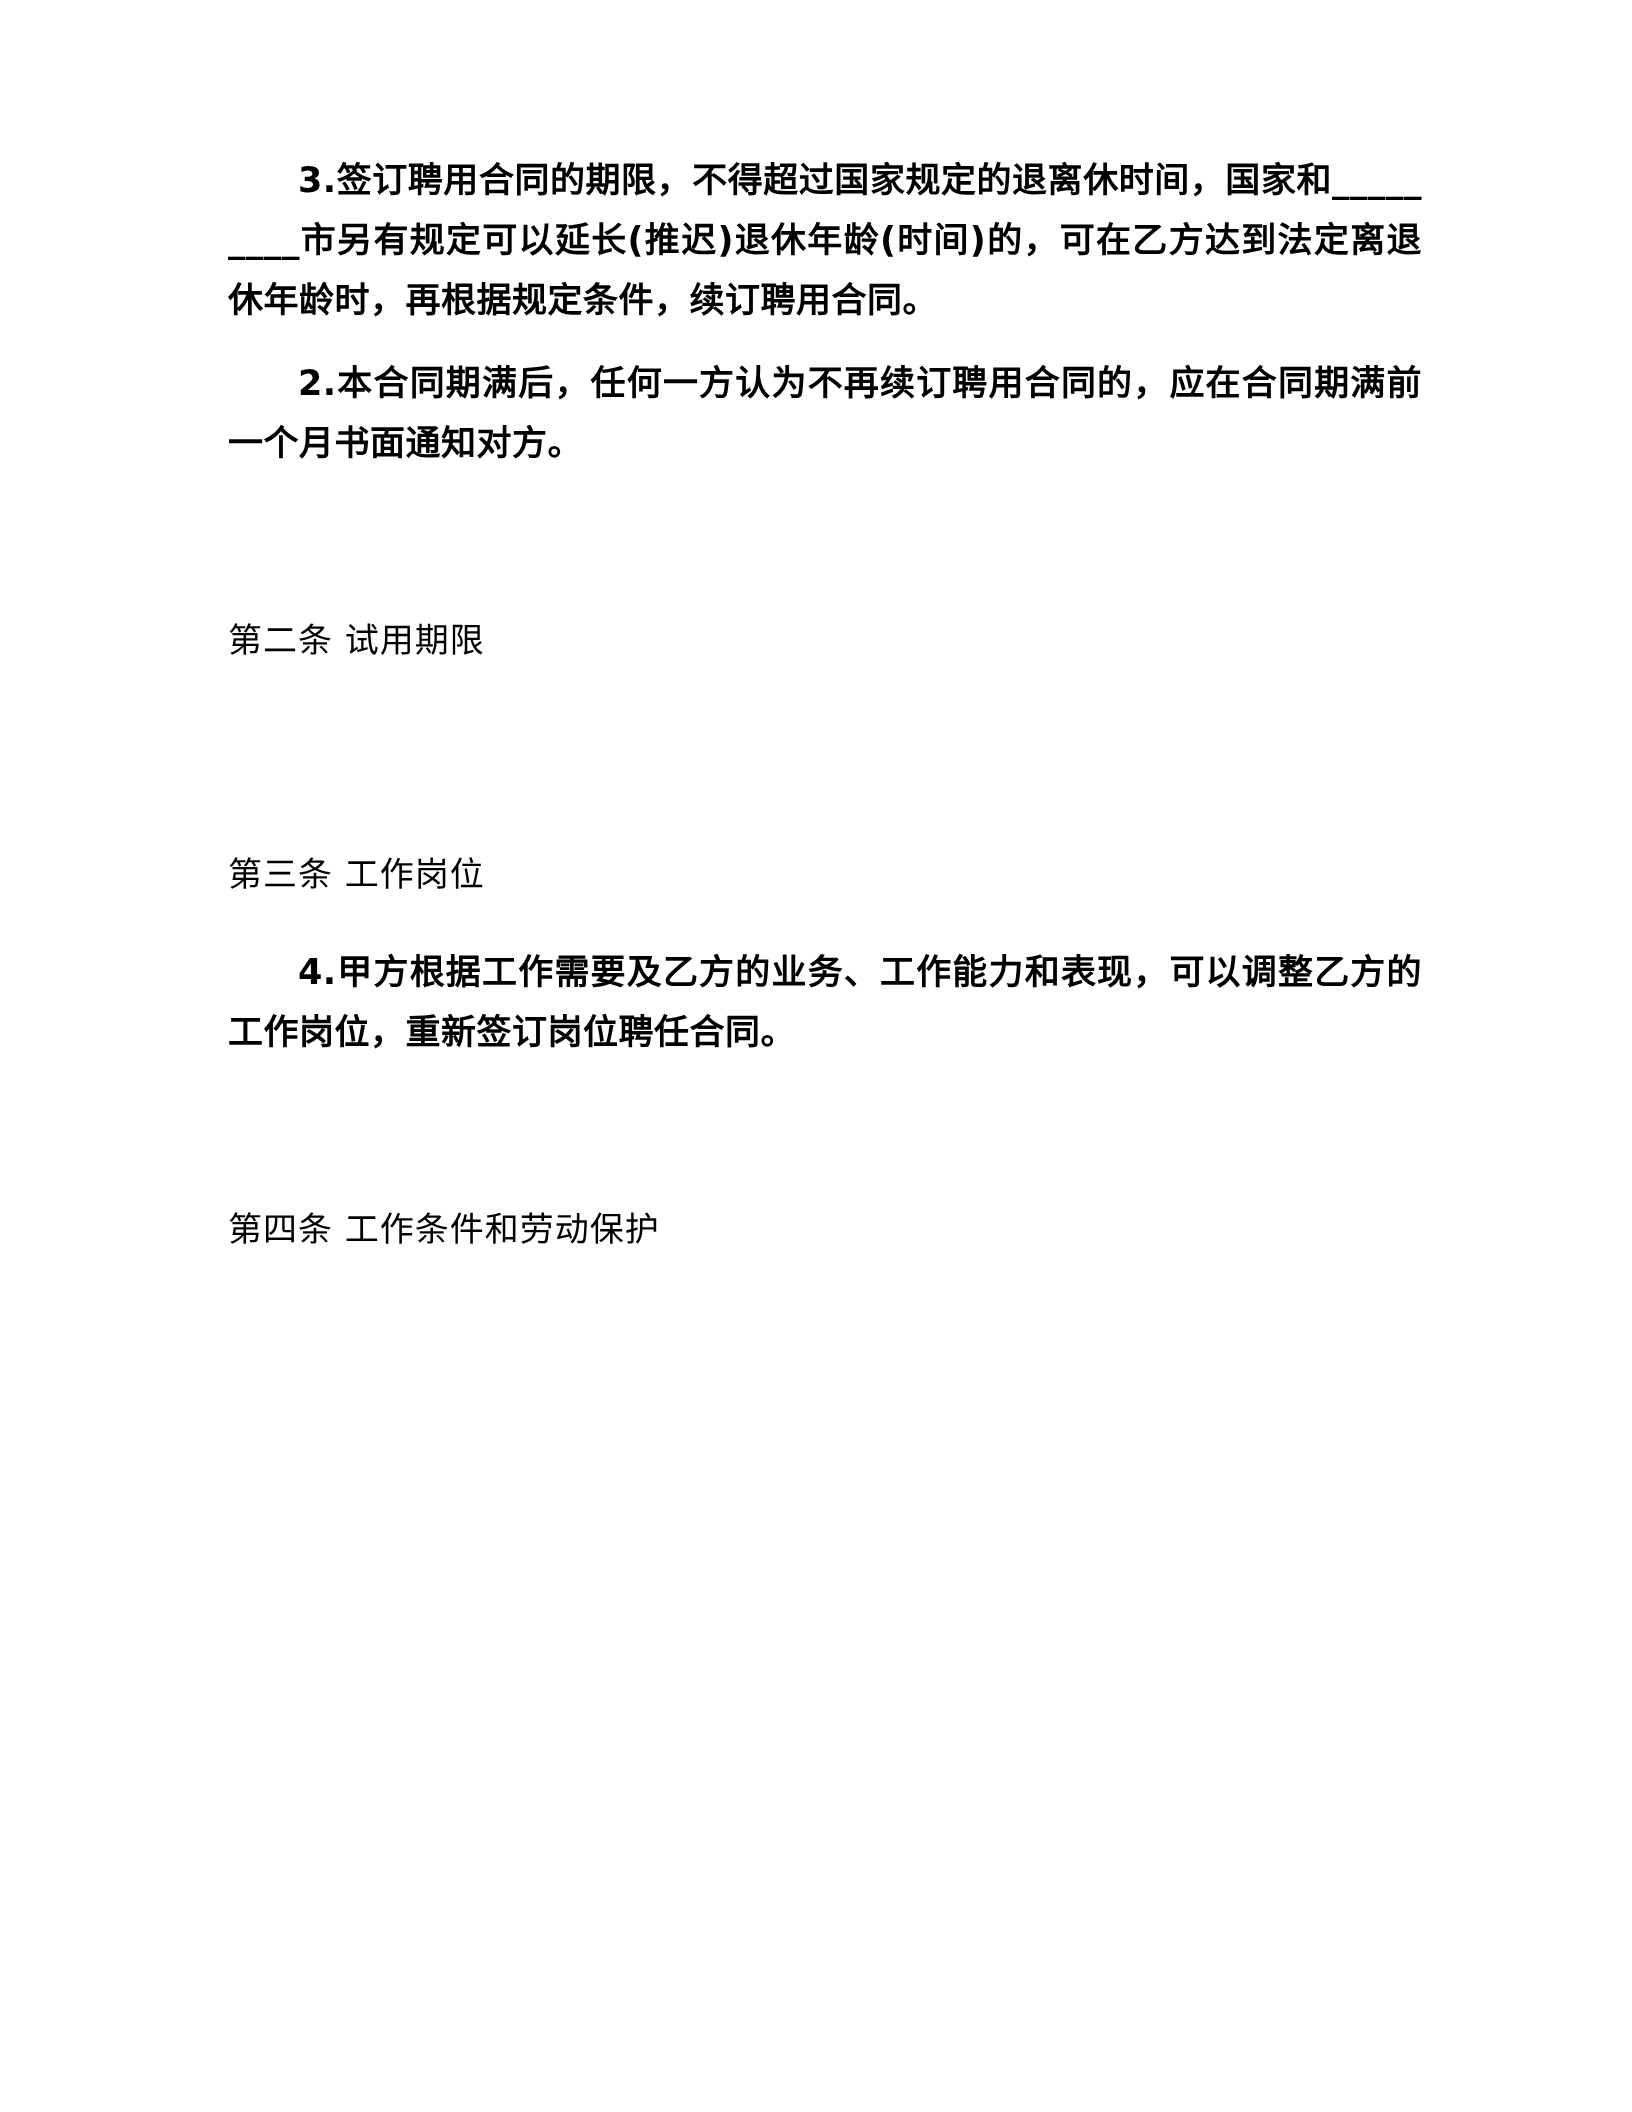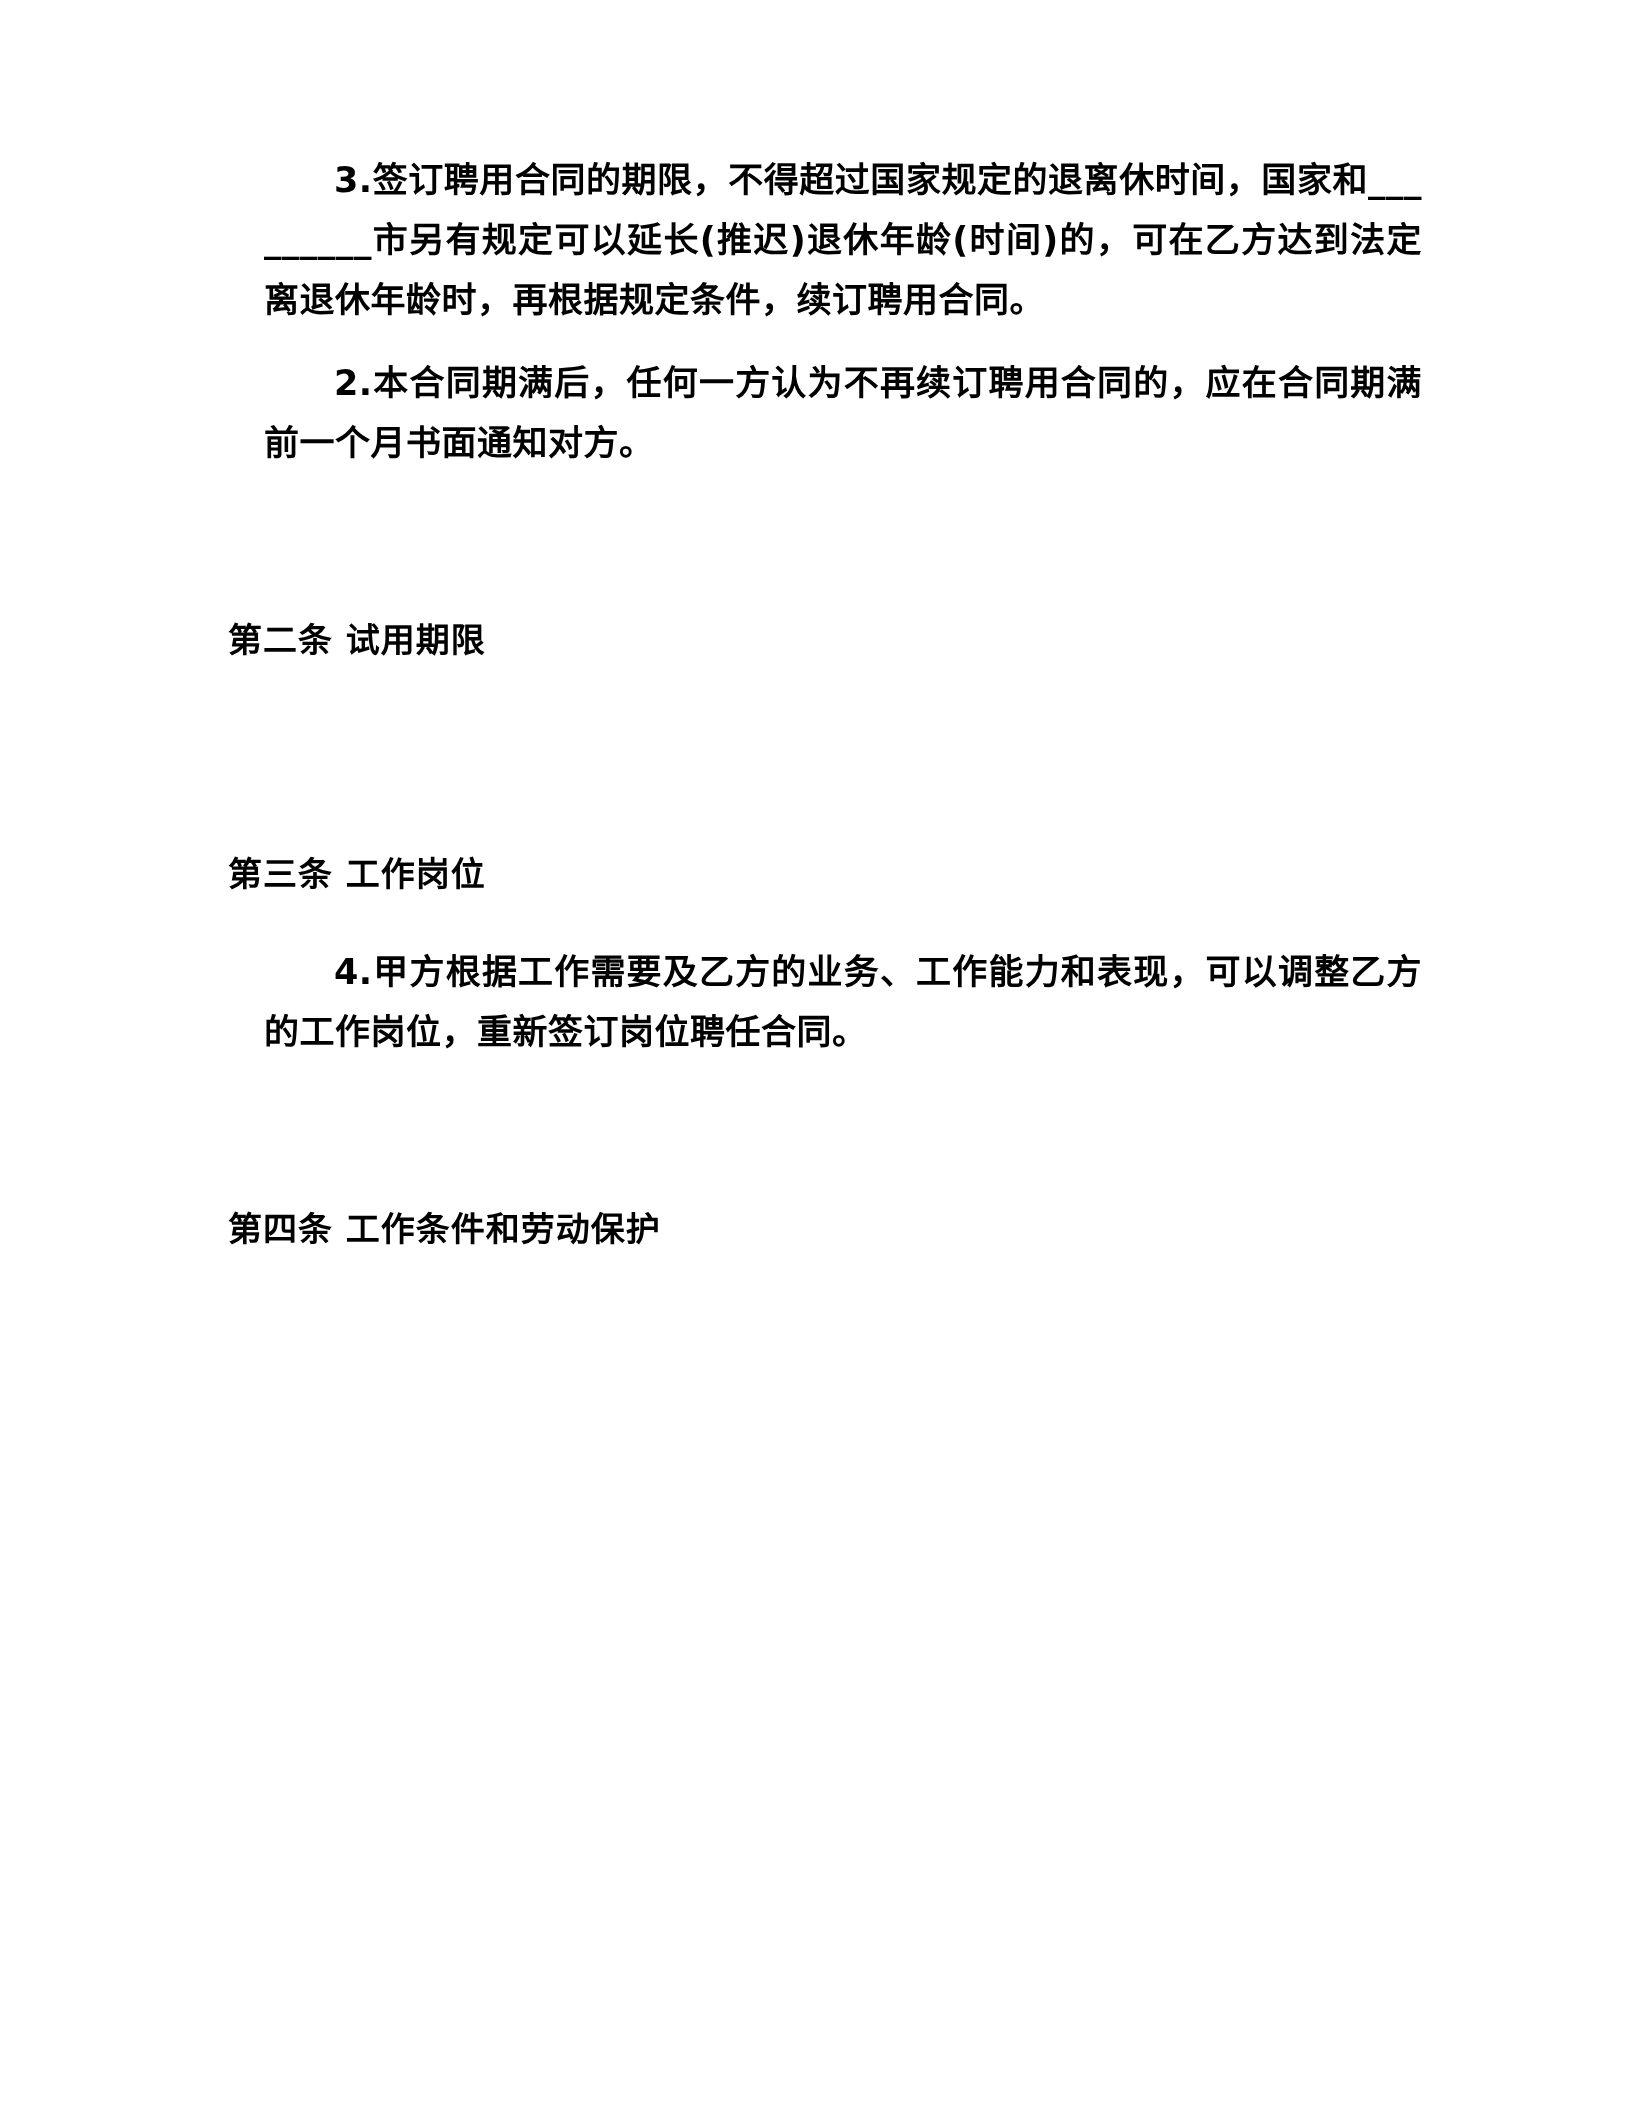--- a/index.html
+++ b/index.html
@@ -26,25 +26,24 @@
     font-size: 35px;
     line-height: 1.72;
     font-weight: 600;
     letter-spacing: 0.5px;
     text-align: justify;
     margin: 0 0 22px 0;
     word-break: break-all;
   }
   .para.indent {
     text-indent: 70px;
-    margin-left: 36px;
   }
   .heading {
     font-size: 34px;
-    font-weight: 700;
+    font-weight: 400;
     line-height: 1.6;
     letter-spacing: 1px;
     margin: 0;
   }
   .gap-xl { height: 118px; }
   .gap-m  { height: 62px; }
   .gap-s  { height: 40px; }
 </style>
 </head>
 <body>

